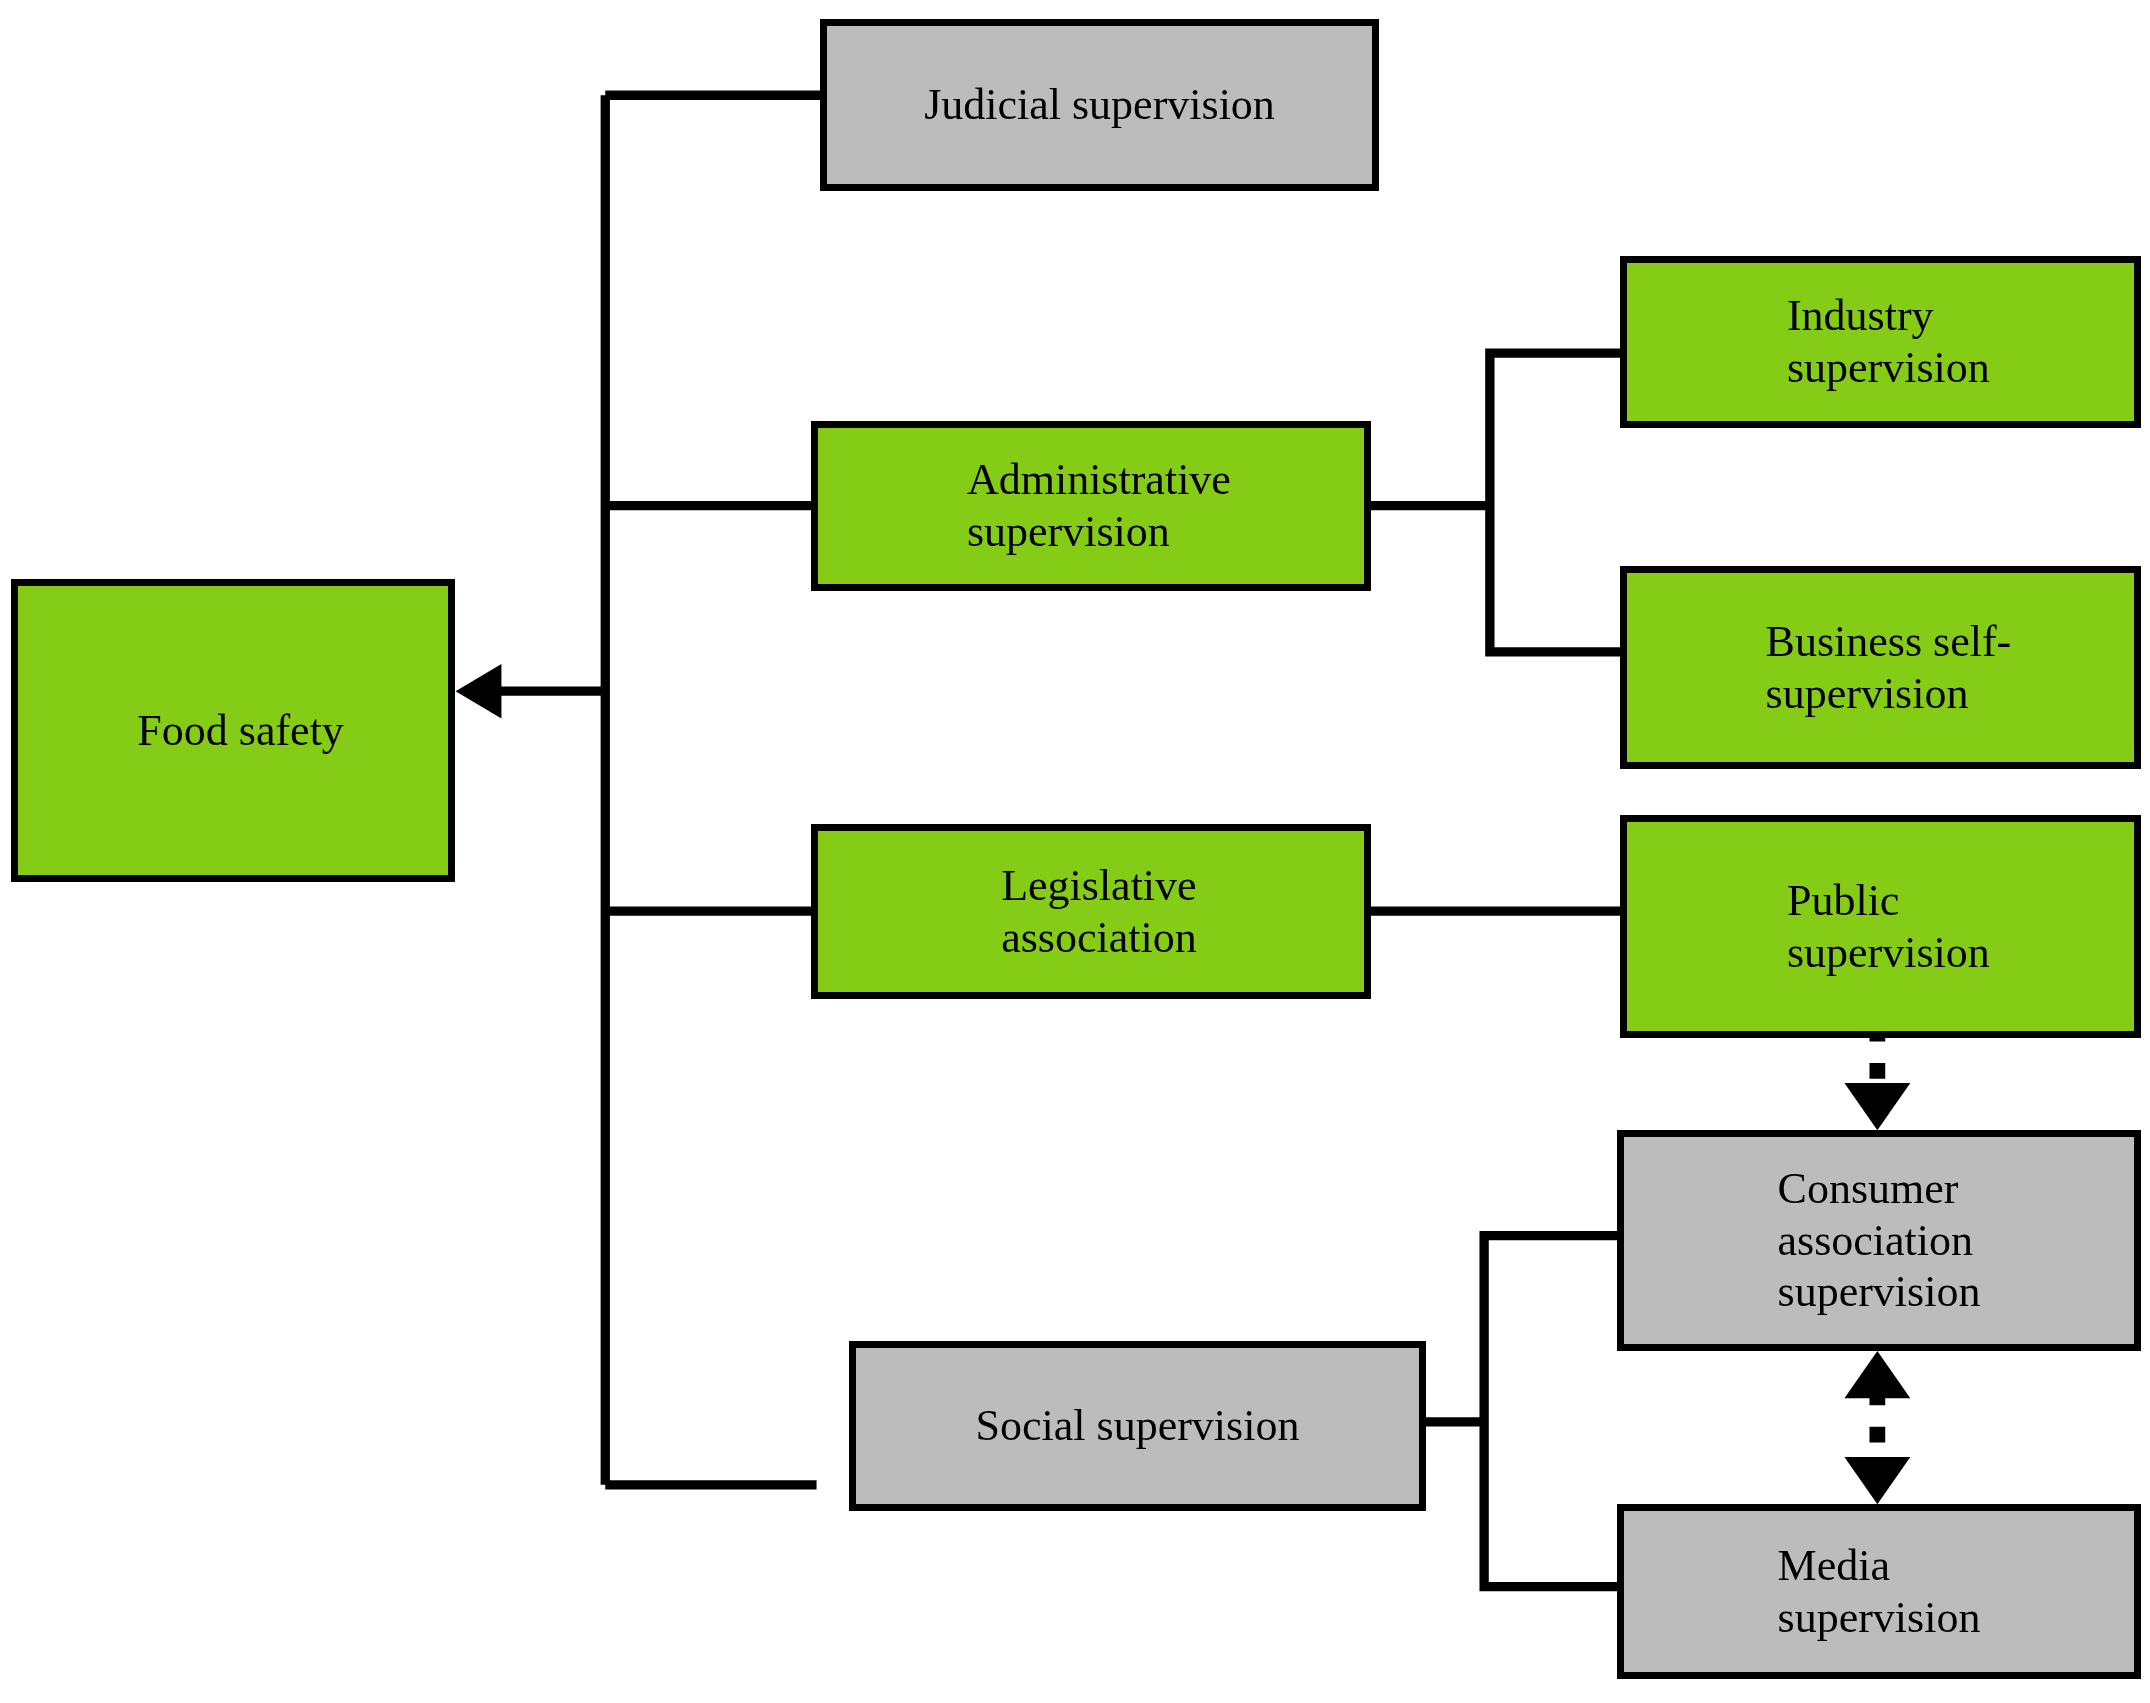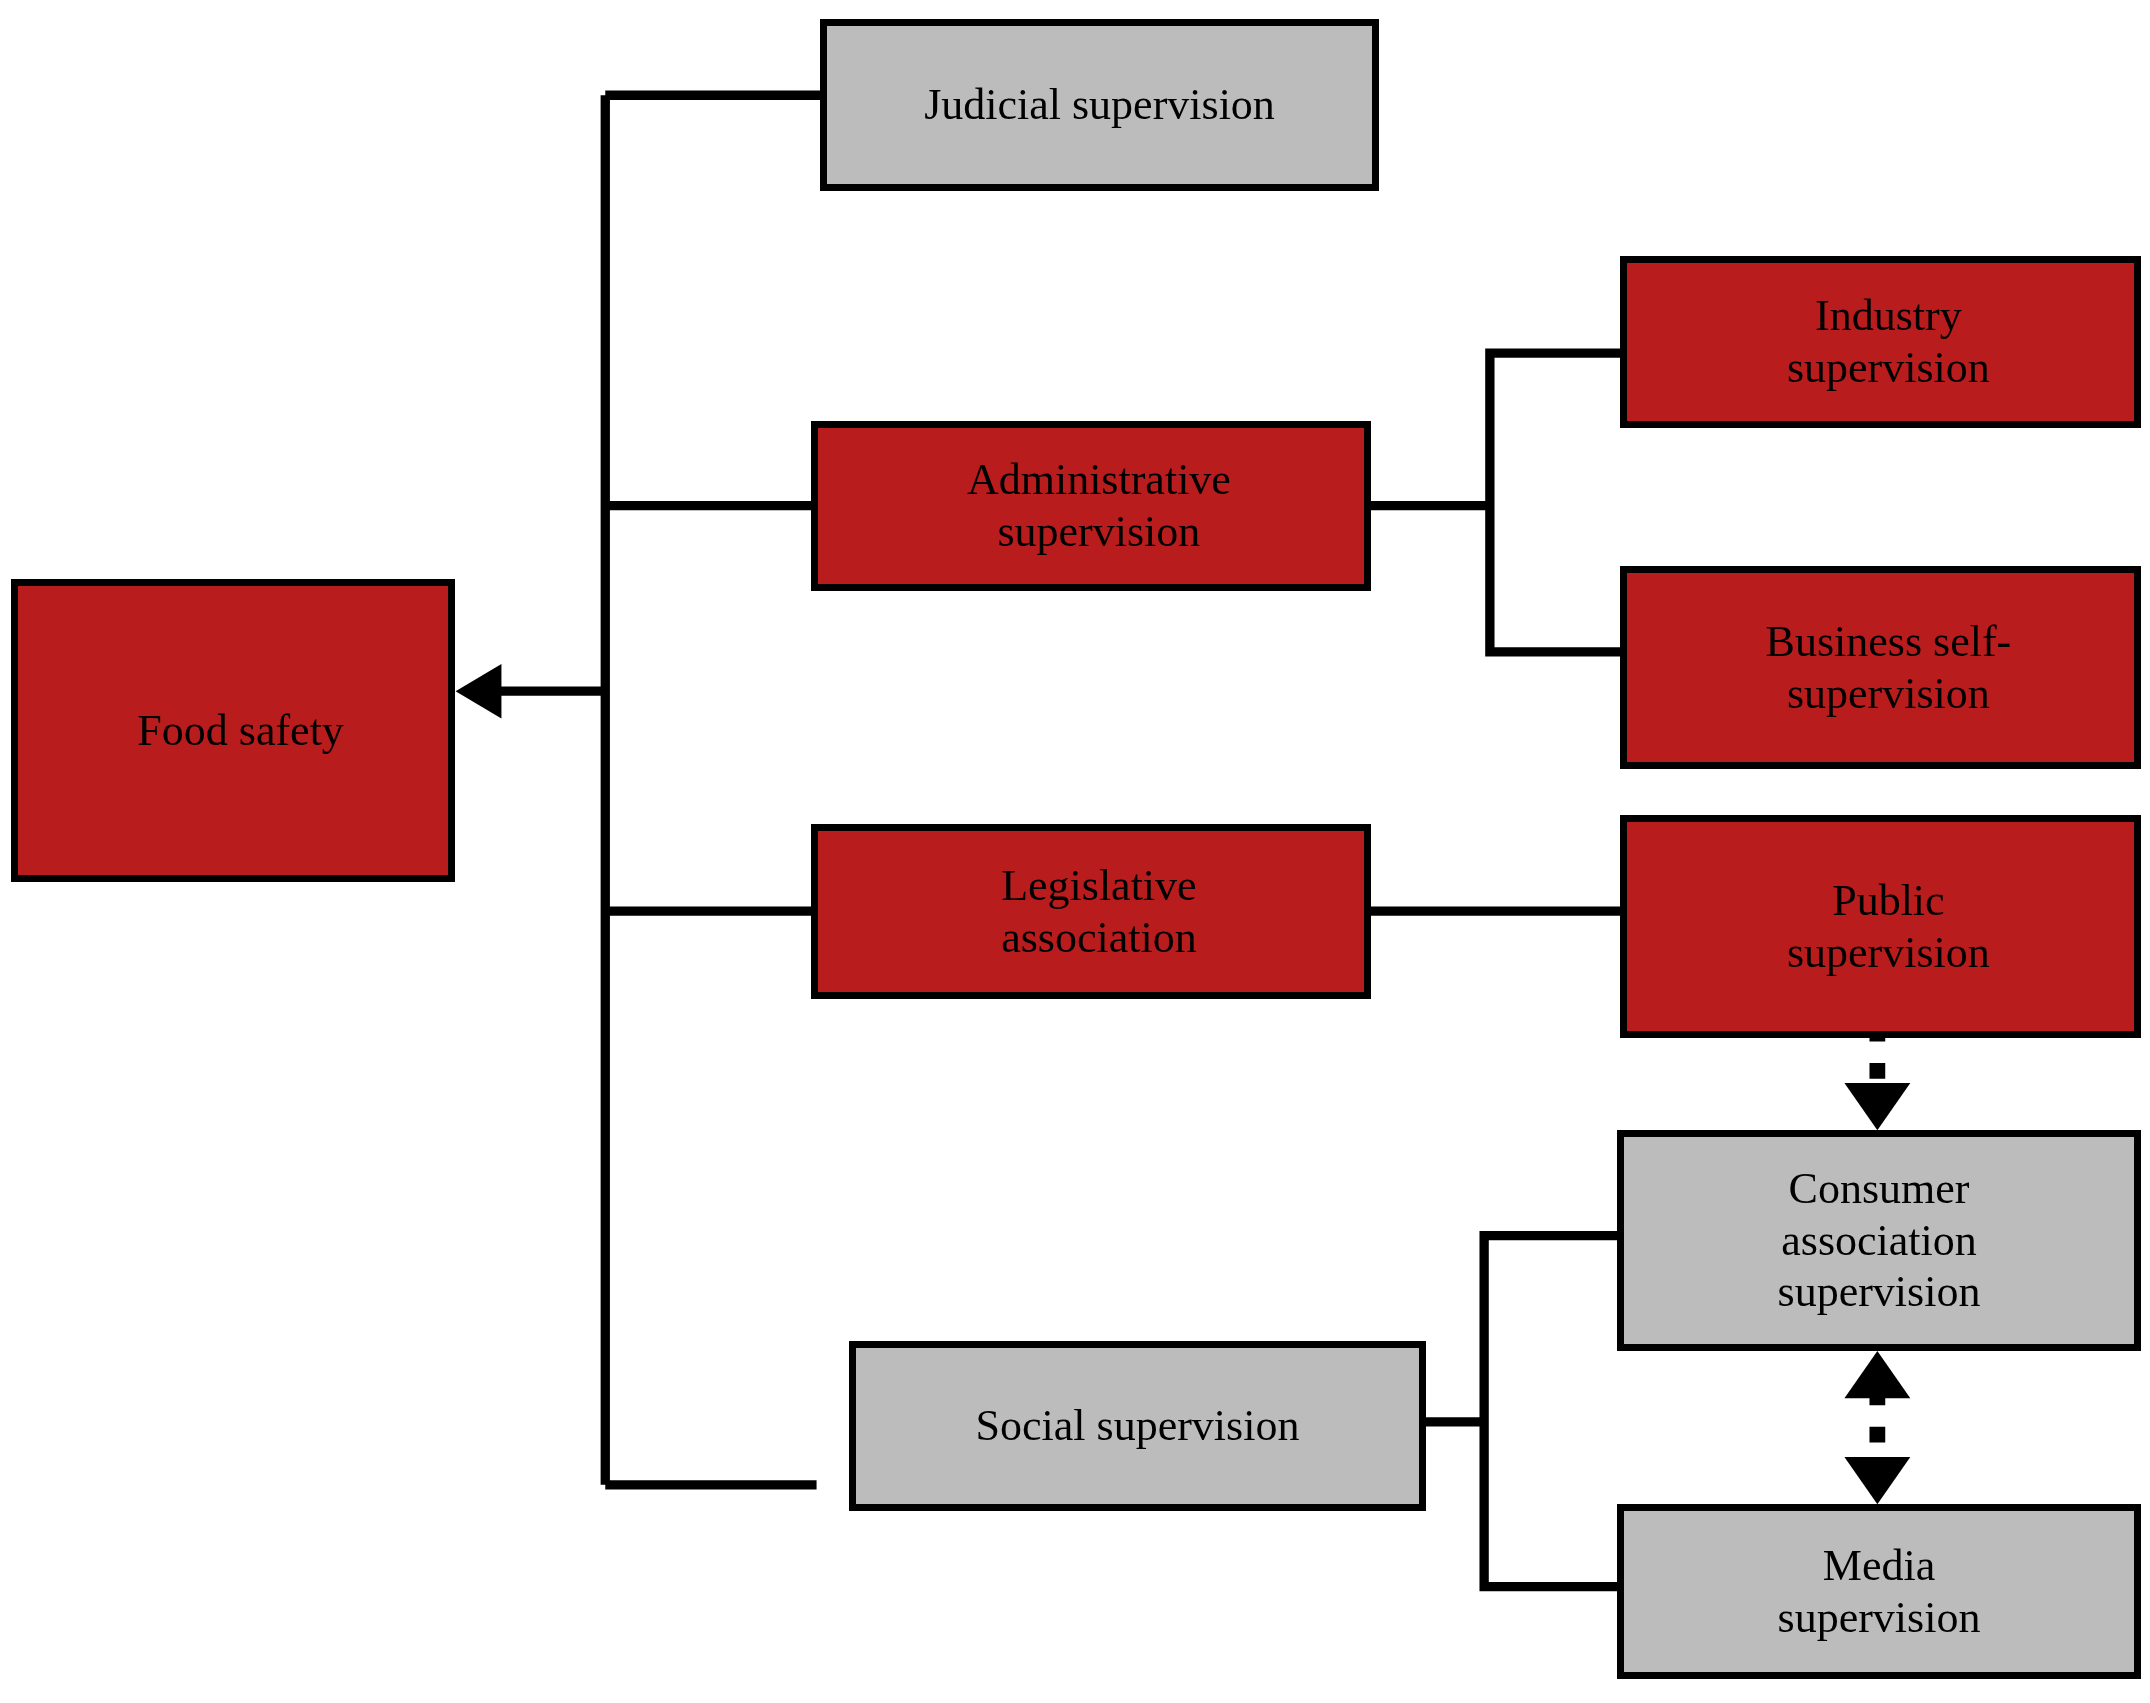--- a/index.html
+++ b/index.html
@@ -15,27 +15,26 @@
     font-family: "Liberation Serif", "DejaVu Serif", serif;
     overflow: hidden;
   }
   .node {
     position: absolute;
     box-sizing: border-box;
     border: 7.9px solid #000000;
     display: flex;
     align-items: center;
     justify-content: center;
-    text-align: center;
     color: #000000;
     line-height: 1.18;
     font-size: 44px;
     padding: 2.9px 7.2px;
   }
-  .node.fill-white { background: #b91c1c; padding-left: 23px; }
+  .node.fill-white { background: #84cc16; padding-left: 23px; }
   .node.fill-gray  { background: #bcbcbc; }
   .node .label { display: block; white-space: pre-line; }
 
   svg.wires {
     position: absolute;
     left: 0;
     top: 0;
     width: 2151px;
     height: 1704px;
     pointer-events: none;

